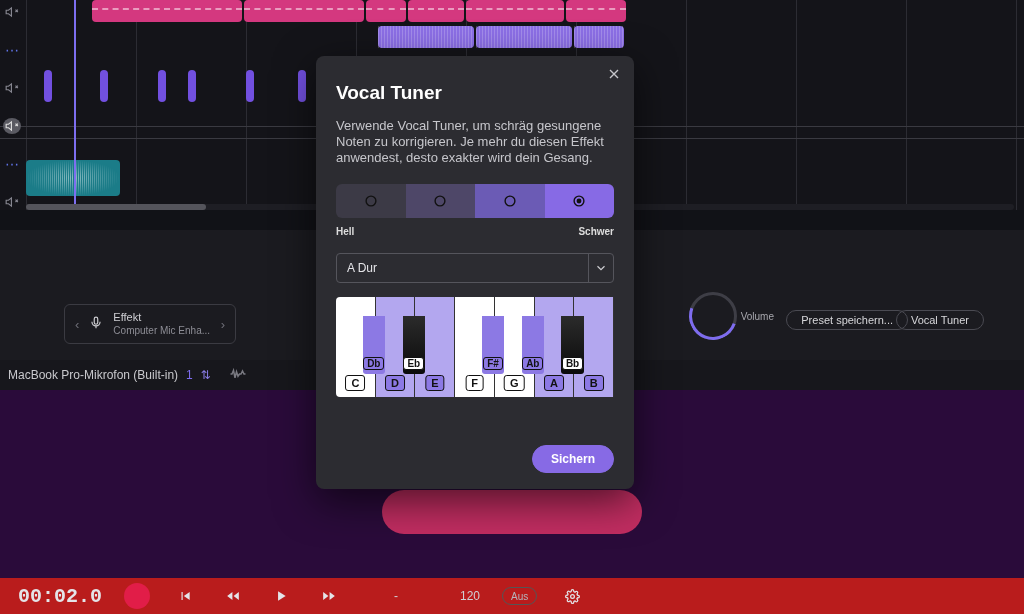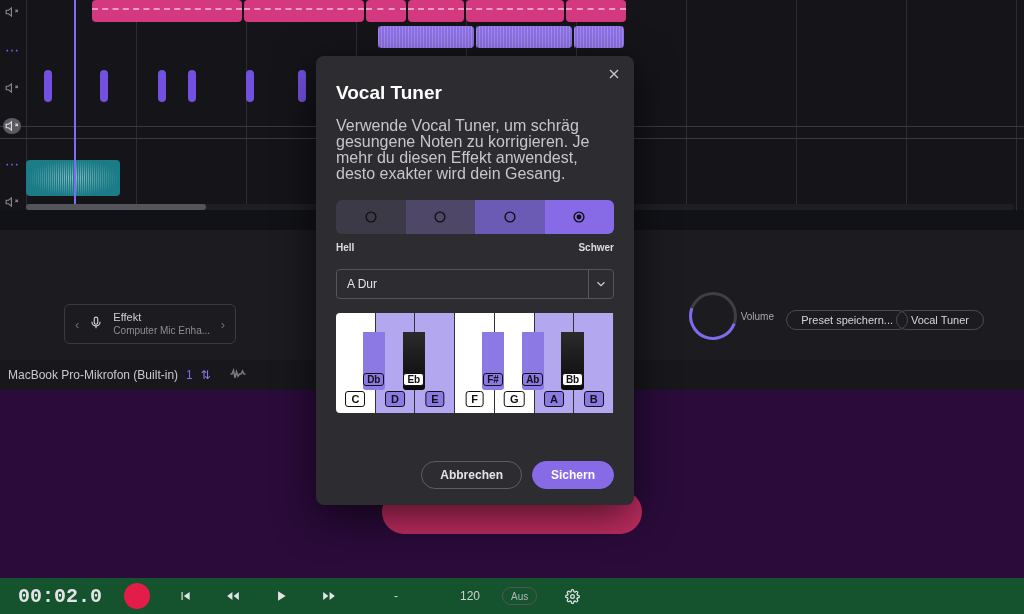--- a/index.html
+++ b/index.html
@@ -50,32 +50,32 @@
   .knob-lbl{font-size:10px;color:#a7a7ad;}
   .chip{position:absolute;top:80px;border:1px solid #4a4a52;border-radius:14px;height:20px;display:flex;align-items:center;padding:0 14px;font-size:11px;color:#d7d7da;}
   .chip.preset{right:116px;}
   .chip.vt{right:40px;}
   .mic-row{position:absolute;left:0;right:0;top:360px;height:30px;background:#17171c;display:flex;align-items:center;padding-left:8px;font-size:12px;color:#c9c9cd;gap:8px;}
   .mic-idx{color:var(--accent);}
   
   .stage{position:absolute;left:0;right:0;top:390px;bottom:36px;background:var(--dark-purple);}
   .rec-pill{position:absolute;top:100px;left:50%;transform:translateX(-50%);width:260px;height:44px;border-radius:22px;background:#c12d61;}
   
-  .transport{position:absolute;left:0;right:0;bottom:0;height:36px;background:#14532d;display:flex;align-items:center;padding:0 18px;gap:22px;color:#e4e4e8;}
+  .transport{position:absolute;left:0;right:0;bottom:0;height:36px;background:#b91c1c;display:flex;align-items:center;padding:0 18px;gap:22px;color:#e4e4e8;}
   .tc{font-family:"Courier New",monospace;font-size:20px;font-weight:600;}
   .tbtn{width:26px;height:26px;display:flex;align-items:center;justify-content:center;color:#e4e4e8;}
   .tbtn.rec{background:#e11d48;border-radius:50%;}
   .tval{font-size:12px;color:#d0d0d5;}
   .pill-off{border:1px solid #555;border-radius:10px;height:18px;padding:0 8px;font-size:10px;display:flex;align-items:center;color:#b5b5bc;}
   
   .backdrop{position:absolute;inset:0;}
   .modal{position:absolute;left:316px;top:56px;width:318px;background:#2c2c31;border-radius:8px;box-shadow:0 12px 40px rgba(0,0,0,.6);padding:20px 20px 16px;}
   .close{position:absolute;right:12px;top:10px;color:#c6c6cb;}
   .m-title{font-size:19px;font-weight:700;margin:6px 0 14px;color:#fff;}
-  .m-desc{font-size:16px;line-height:16px;color:#c6c6cb;margin-bottom:18px;}
+  .m-desc{font-size:13px;line-height:16px;color:#c6c6cb;margin-bottom:18px;}
   .intensity{height:34px;border-radius:6px;display:flex;overflow:hidden;margin-bottom:8px;}
   .intensity .seg{flex:1;display:flex;align-items:center;justify-content:center;}
   .intensity .seg svg{display:block;}
   .seg.s1{background:#3c3a46;}
   .seg.s2{background:#4e4768;}
   .seg.s3{background:#6b5bb5;}
   .seg.s4{background:#876ae5;}
   .int-labels{display:flex;justify-content:space-between;font-size:10px;color:#ddd;margin-bottom:16px;font-weight:600;}
   .scale-select{position:relative;width:100%;border:1px solid #55555c;border-radius:4px;height:30px;display:flex;align-items:center;padding:0 28px 0 10px;font-size:12px;color:#e4e4e8;margin-bottom:14px;}
   .scale-select::after{content:"";position:absolute;right:0;top:0;bottom:0;width:24px;border-left:1px solid #55555c;}
@@ -298,17 +298,16 @@
         </div>
         <div class="bkey on" style="left: 66.8%;">
           <span class="blbl">Ab</span>
         </div>
         <div class="bkey" style="left: 81.1%;">
           <span class="blbl">Bb</span>
         </div>
       </div>
 
     <div class="m-actions">
-      <button class="btn">Abbrechen</button>
       <button class="btn primary">Sichern</button>
     </div>
   </div>
 </div>
 
 </body></html>

